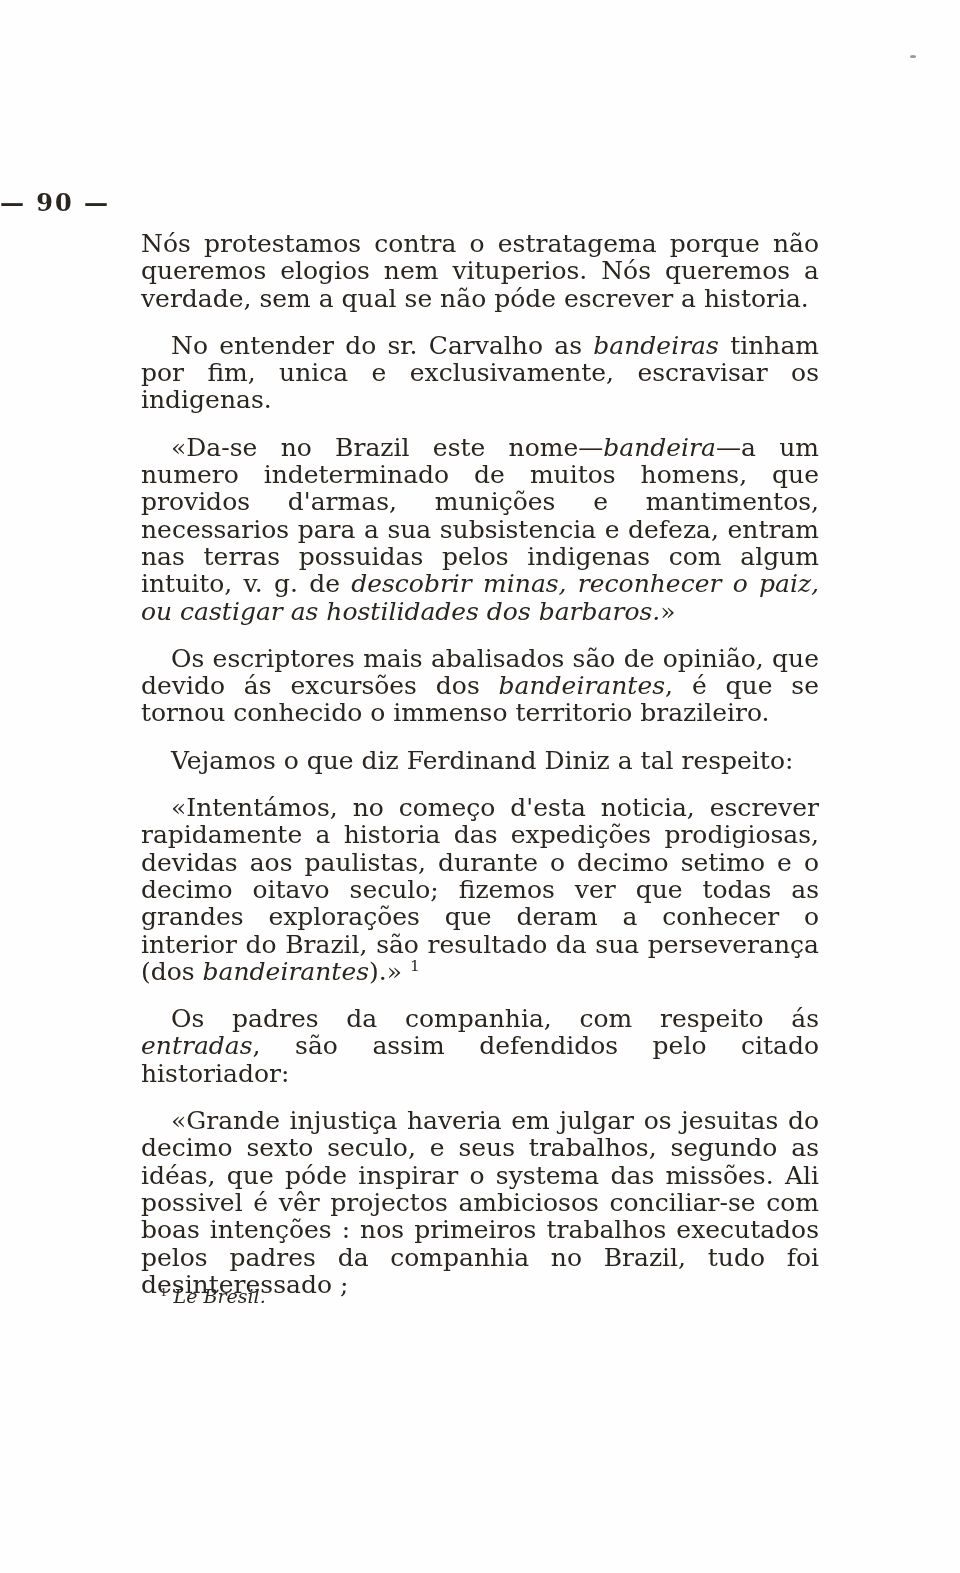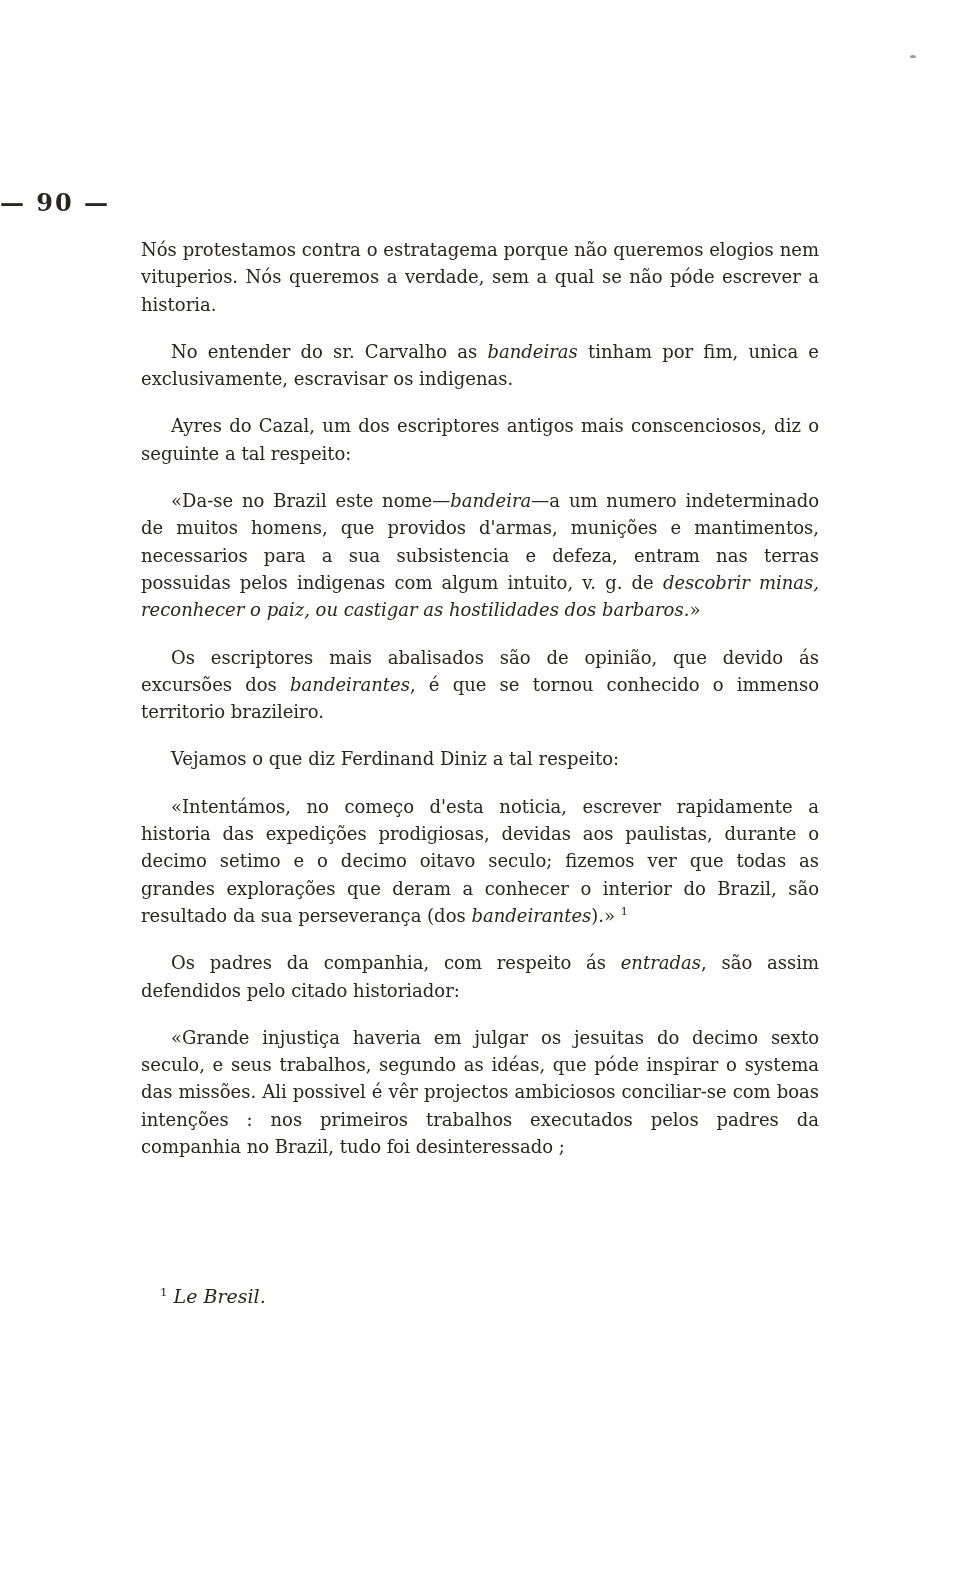--- a/index.html
+++ b/index.html
@@ -21,23 +21,23 @@
     top: 188px;
     left: 0;
     width: 100%;
     font-size: 24px;
     letter-spacing: 2px;
     font-weight: bold;
   }
   .text-block {
     position: absolute;
     left: 141px;
-    top: 236px;
+    top: 230px;
     width: 678px;
-    font-size: 18px;
+    font-size: 25px;
     line-height: 27.3px;
     text-align: justify;
   }
   .para { text-align: justify; }
   .para.indent { text-indent: 30px; margin-top: 20px; }
   em { font-style: italic; text-align: right; }
   sup {
     font-size: 0.62em;
     vertical-align: super;
     line-height: 0;
@@ -61,21 +61,20 @@
 </style>
 </head>
 <body>
 
 <div class="page">
   <div class="speck"></div>
   <div class="page-number">— 90 —</div>
   <div class="text-block">
       <p class="para"><span>Nós protestamos contra o estratagema porque não queremos elogios nem vituperios. Nós queremos a verdade, sem a qual se não póde escrever a historia.</span></p>
       <p class="para indent"><span>No entender do sr. Carvalho as </span><em>bandeiras</em><span> tinham por fim, unica e exclusivamente, escravisar os indigenas.</span></p>
-      <p class="para indent"><span>Ayres do Cazal, um dos escriptores antigos mais conscenciosos, diz o seguinte a tal respeito:</span></p>
       <p class="para indent"><span>«Da-se no Brazil este nome—</span><em>bandeira</em><span>—a um numero indeterminado de muitos homens, que providos d'armas, munições e mantimentos, necessarios para a sua subsistencia e defeza, entram nas terras possuidas pelos indigenas com algum intuito, v. g. de </span><em>descobrir minas, reconhecer o paiz, ou castigar as hostilidades dos barbaros.</em><span>»</span></p>
       <p class="para indent"><span>Os escriptores mais abalisados são de opinião, que devido ás excursões dos </span><em>bandeirantes</em><span>, é que se tornou conhecido o immenso territorio brazileiro.</span></p>
       <p class="para indent"><span>Vejamos o que diz Ferdinand Diniz a tal respeito:</span></p>
       <p class="para indent"><span>«Intentámos, no começo d'esta noticia, escrever rapidamente a historia das expedições prodigiosas, devidas aos paulistas, durante o decimo setimo e o decimo oitavo seculo; fizemos ver que todas as grandes explorações que deram a conhecer o interior do Brazil, são resultado da sua perseverança (dos </span><em>bandeirantes</em><span>).» </span><sup>1</sup></p>
       <p class="para indent"><span>Os padres da companhia, com respeito ás </span><em>entradas</em><span>, são assim defendidos pelo citado historiador:</span></p>
       <p class="para indent"><span>«Grande injustiça haveria em julgar os jesuitas do decimo sexto seculo, e seus trabalhos, segundo as idéas, que póde inspirar o systema das missões. Ali possivel é vêr projectos ambiciosos conciliar-se com boas intenções : nos primeiros trabalhos executados pelos padres da companhia no Brazil, tudo foi desinteressado ;</span></p>
     </div>
   <div class="footnote"><sup>1</sup><span> </span><em>Le Bresil.</em></div>
 </div>
 

